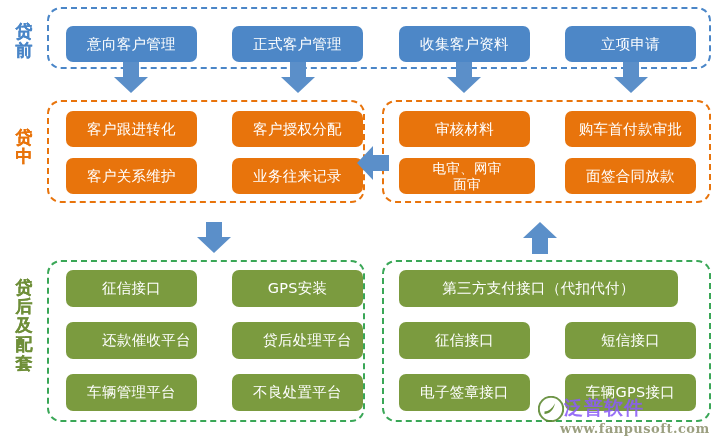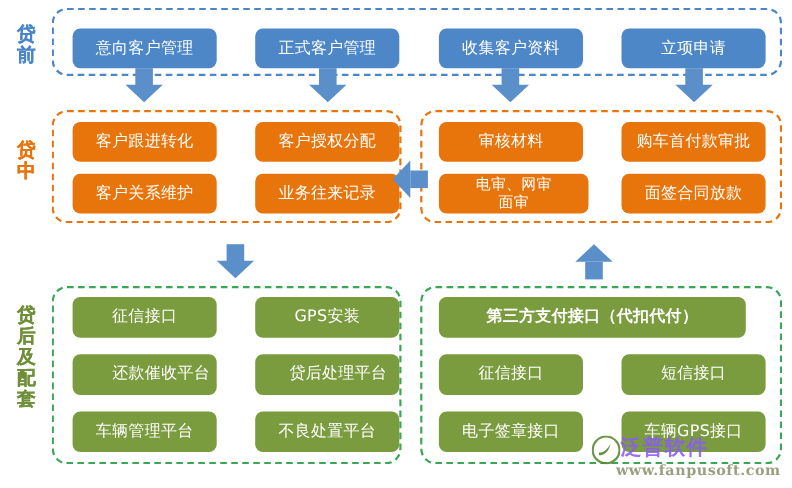--- a/index.html
+++ b/index.html
@@ -194,21 +194,21 @@
   <div class="group g-green" style="left:47px; top:260px; width:318px; height:162px;"></div>
   <div class="group g-green" style="left:382px; top:260px; width:329px; height:162px;"></div>
 
   <div class="node n-green" style="left:66px; top:270px; width:131px; height:37px;">征信接口</div>
   <div class="node n-green" style="left:232px; top:270px; width:131px; height:37px;">GPS安装</div>
   <div class="node n-green" style="left:66px; top:322px; width:131px; height:37px;padding-left:34px;">还款催收平台</div>
   <div class="node n-green" style="left:232px; top:322px; width:131px; height:37px;padding-left:24px;">贷后处理平台</div>
   <div class="node n-green" style="left:66px; top:374px; width:131px; height:37px;">车辆管理平台</div>
   <div class="node n-green" style="left:232px; top:374px; width:131px; height:37px;">不良处置平台</div>
 
-  <div class="node n-green" style="left:399px; top:270px; width:279px; height:37px;font-weight:bold;">第三方支付接口（代扣代付）</div>
+  <div class="node n-green" style="left:399px; top:270px; width:279px; height:37px;">第三方支付接口（代扣代付）</div>
   <div class="node n-green" style="left:399px; top:322px; width:131px; height:37px;">征信接口</div>
   <div class="node n-green" style="left:565px; top:322px; width:131px; height:37px;">短信接口</div>
   <div class="node n-green" style="left:399px; top:374px; width:131px; height:37px;">电子签章接口</div>
   <div class="node n-green" style="left:565px; top:374px; width:131px; height:37px;">车辆GPS接口</div>
 
   <div class="watermark">
     <svg class="wm-mark" viewBox="0 0 32 32">
       <circle cx="16" cy="16" r="15" fill="none" stroke="#5e8a33" stroke-width="2.5" opacity="0.9"></circle>
       <path d="M8 19 C13 19, 17 16, 21 9 C19 18, 14 22, 8 22 Z" fill="#5e8a33" opacity="0.95"></path>
     </svg>

